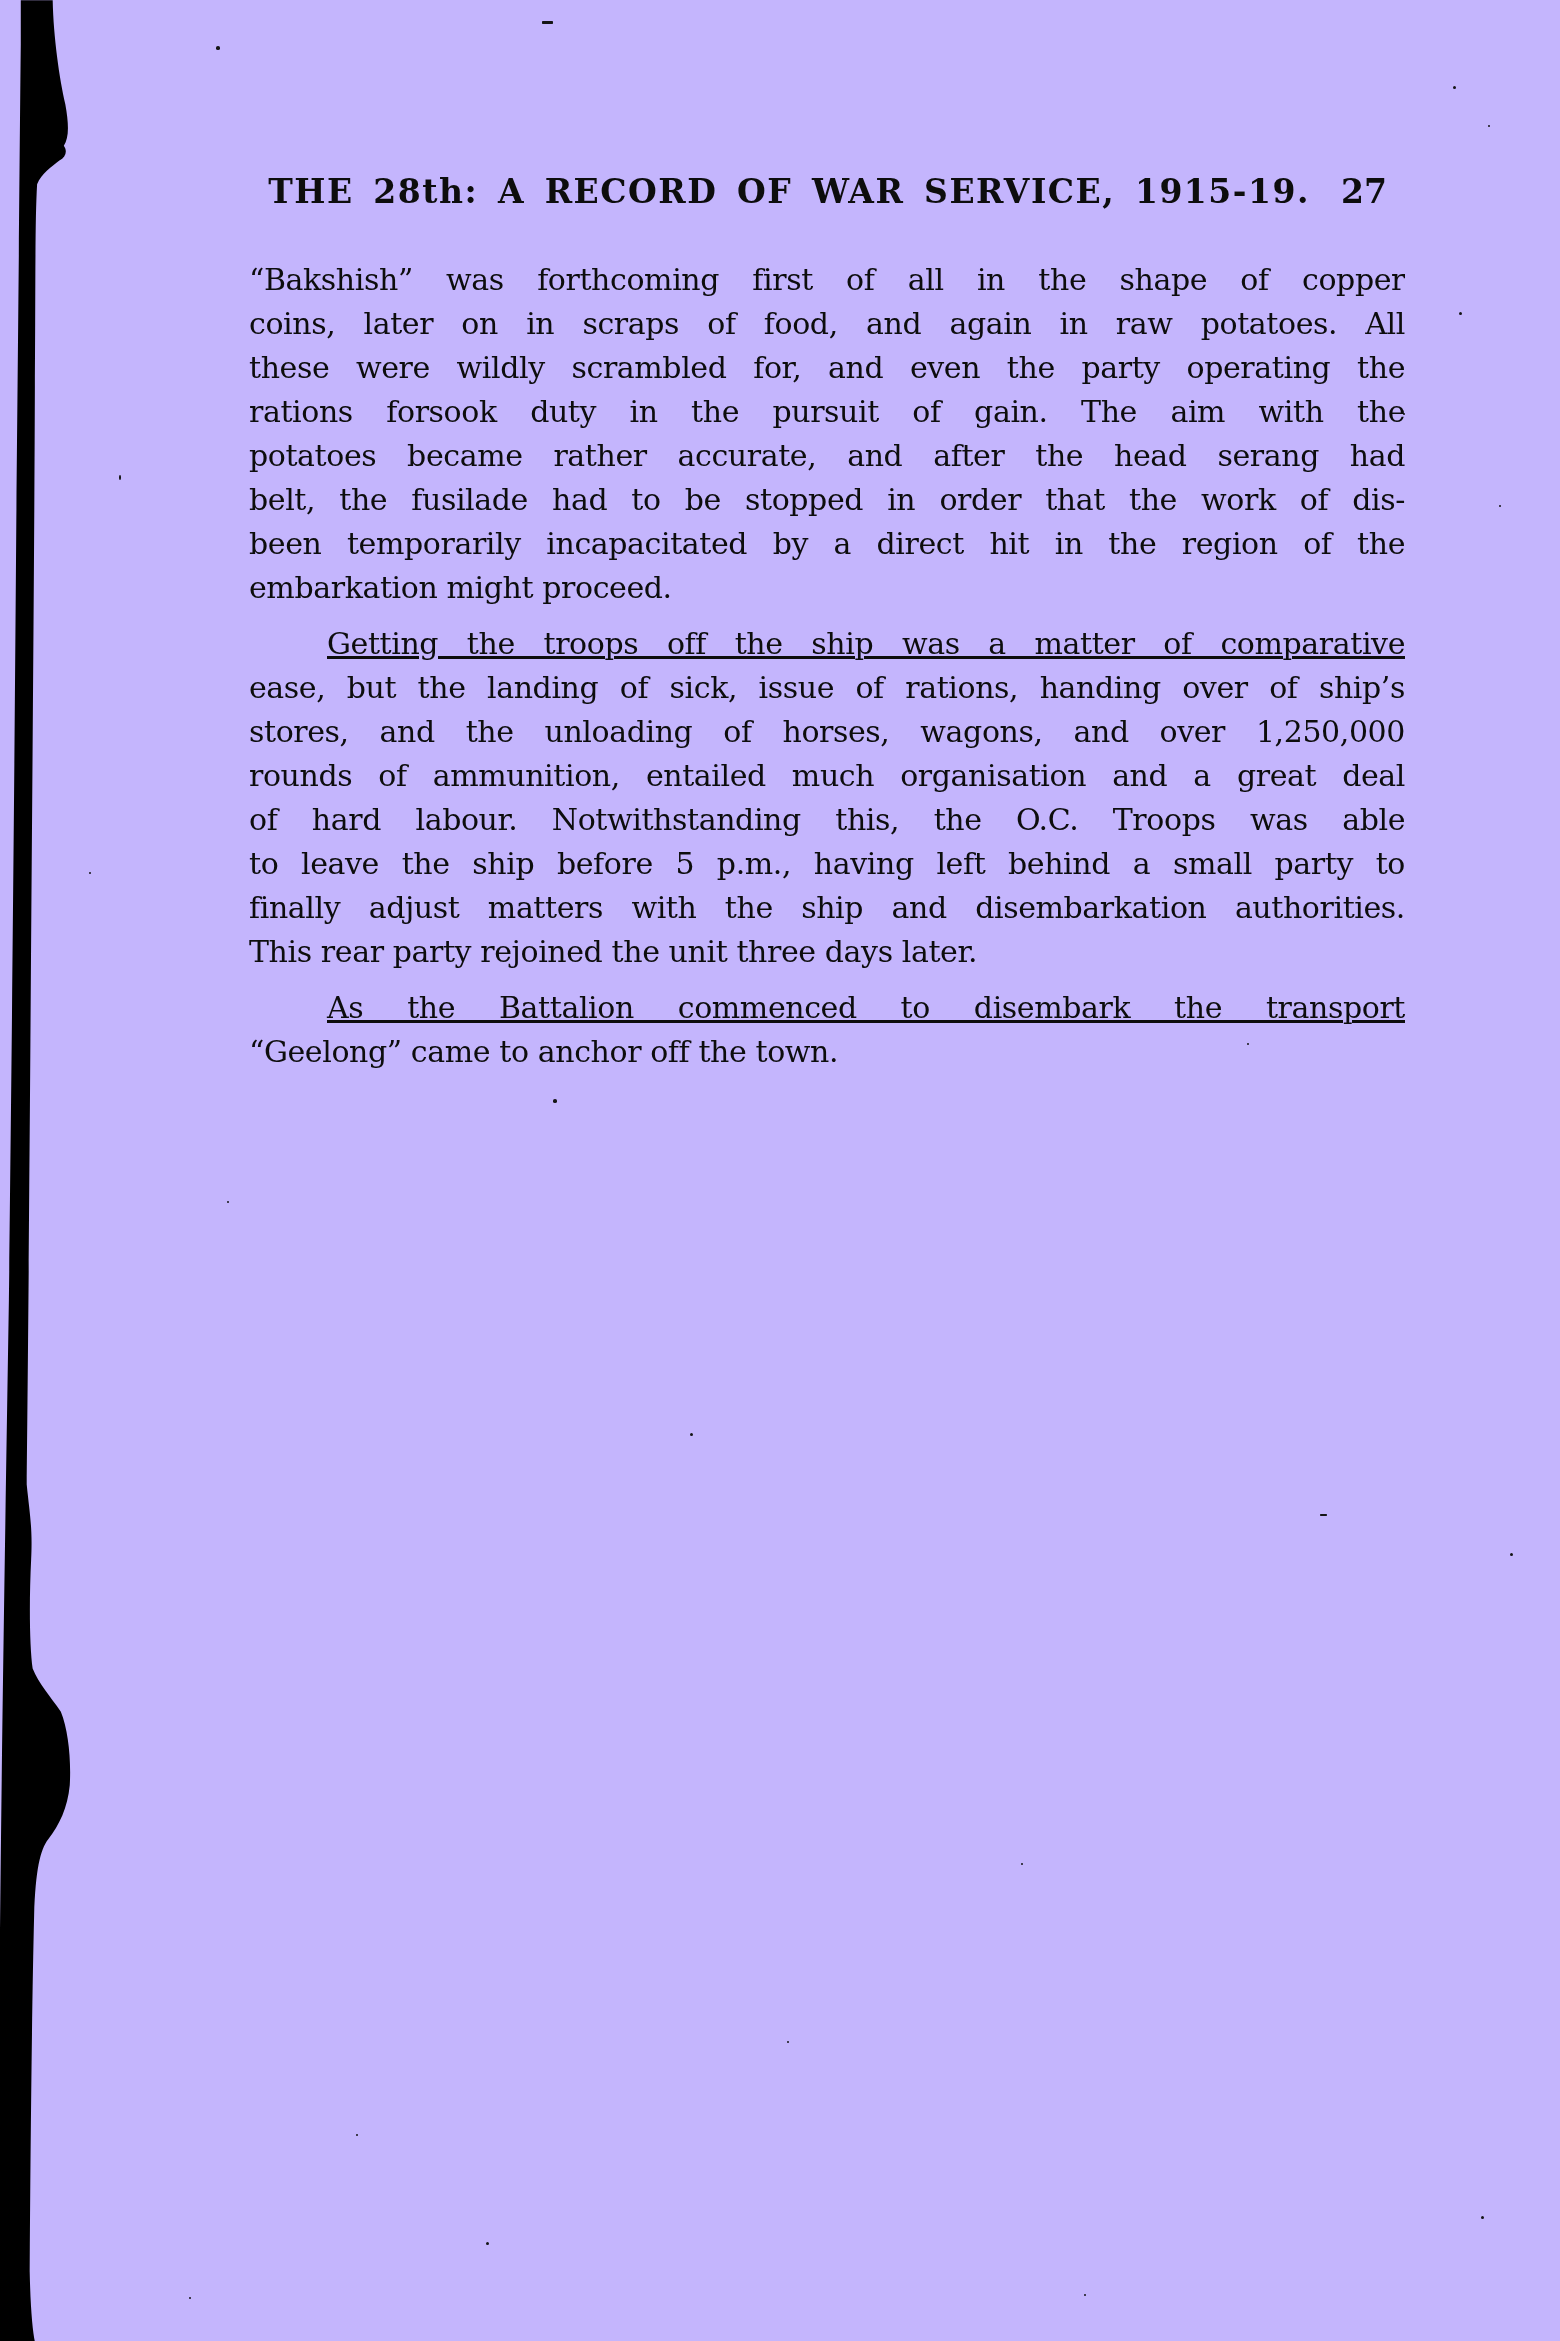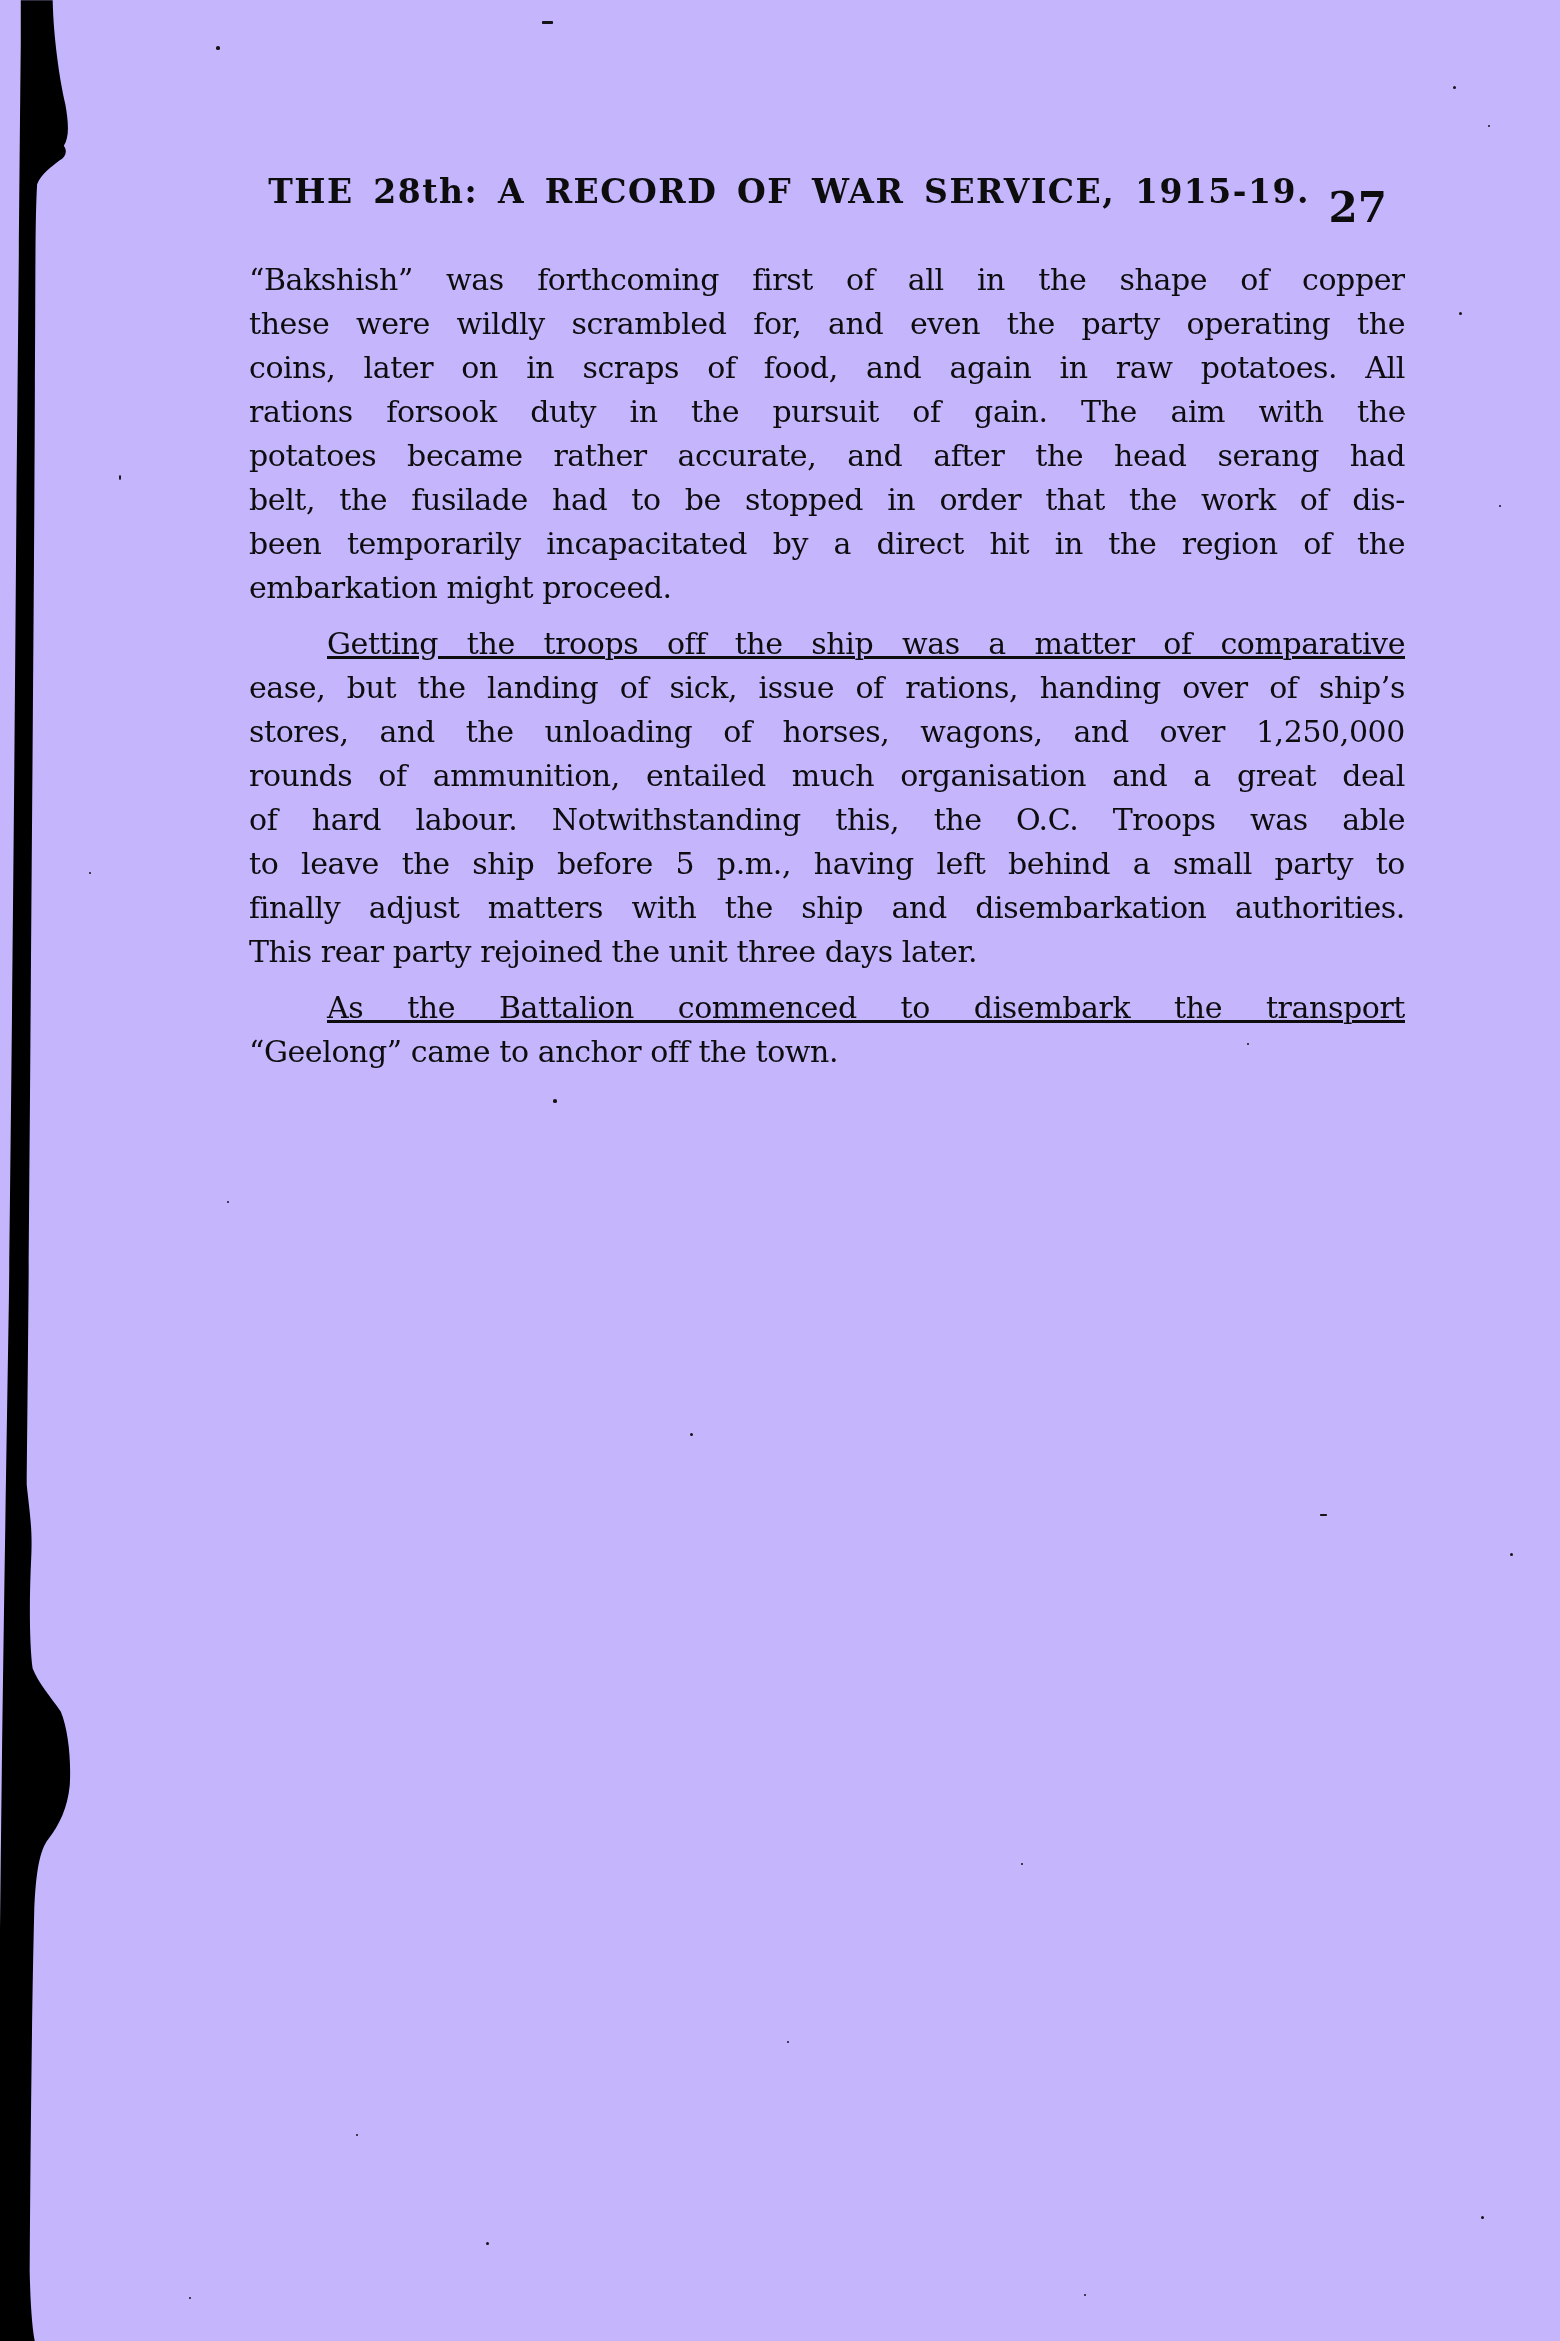--- a/index.html
+++ b/index.html
@@ -42,22 +42,22 @@
     font-size: 33px;
     font-weight: 700;
     letter-spacing: 1.5px;
     word-spacing: 6.7px;
     white-space: nowrap;
     line-height: 39px;
   }
   .page-number {
     position: absolute;
     right: 18px;
-    top: 16px;
-    font-size: 42px;
+    top: 0;
+    font-size: 33px;
     font-weight: 700;
     line-height: 39px;
   }
   .body-text {
     position: absolute;
     left: 249px;
     top: 258px;
     width: 1156px;
     font-size: 30px;
     line-height: 44px;
@@ -115,22 +115,22 @@
   </svg>
 
   <div class="running-header">
     <span class="header-title">THE 28th: A RECORD OF WAR SERVICE, 1915-19.</span>
     <span class="page-number">27</span>
   </div>
 
   <div class="body-text">
       <div class="para">
         <div class="line">“Bakshish” was forthcoming first of all in the shape of copper</div>
+        <div class="line">coins, later on in scraps of food, and again in raw potatoes. All</div>
         <div class="line">these were wildly scrambled for, and even the party operating the</div>
-        <div class="line">coins, later on in scraps of food, and again in raw potatoes. All</div>
         <div class="line">rations forsook duty in the pursuit of gain. The aim with the</div>
         <div class="line">potatoes became rather accurate, and after the head serang had</div>
         <div class="line">belt, the fusilade had to be stopped in order that the work of dis-</div>
         <div class="line">been temporarily incapacitated by a direct hit in the region of the</div>
         <div class="line last">embarkation might proceed.</div>
       </div>
       <div class="para">
         <div class="line indent">Getting the troops off the ship was a matter of comparative</div>
         <div class="line">ease, but the landing of sick, issue of rations, handing over of ship’s</div>
         <div class="line">stores, and the unloading of horses, wagons, and over 1,250,000</div>

